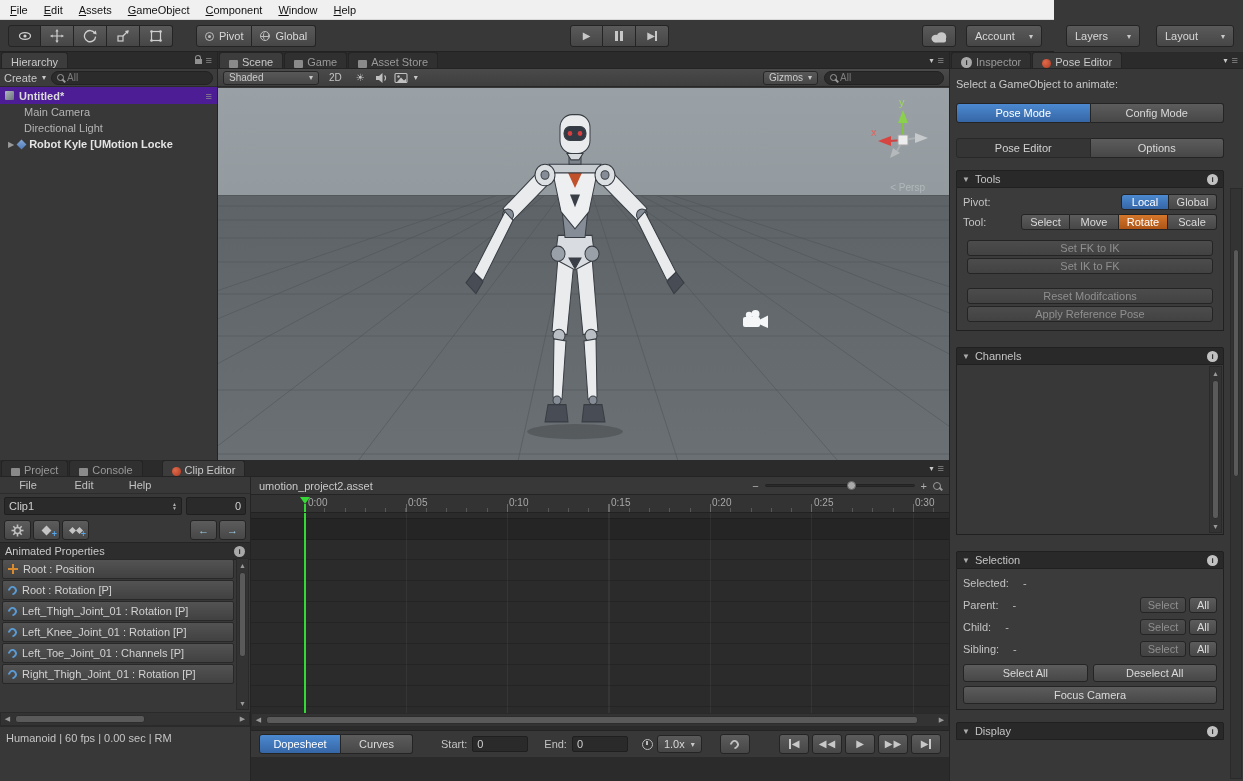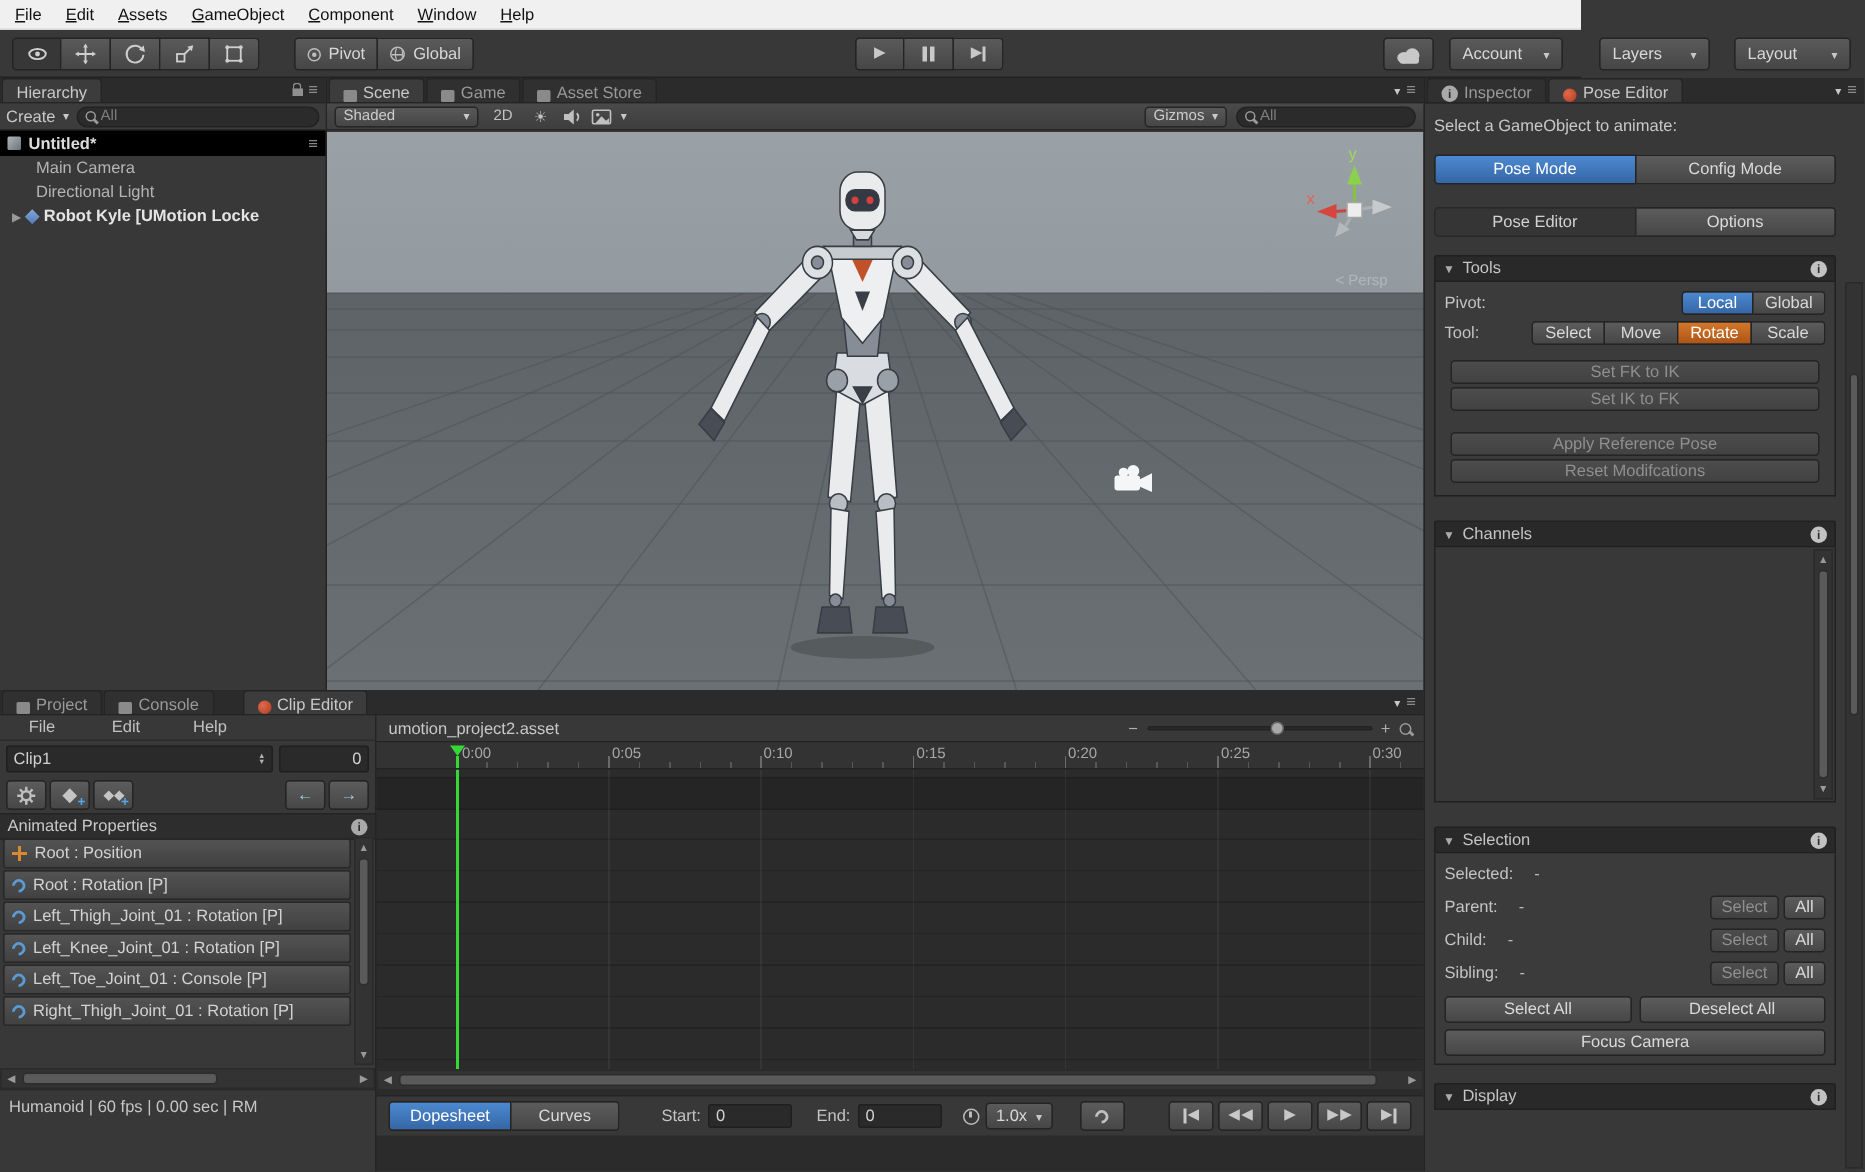--- a/index.html
+++ b/index.html
@@ -76,21 +76,21 @@
   .vscroll { background:#333; border:1px solid #2A2A2A; }
   .scroll-thumb { position:absolute; left:2px; right:2px; background:#5A5A5A; border-radius:3px; border:1px solid #2D2D2D; }
   .scroll-arrow { position:absolute; left:0; right:0; height:12px; display:flex; align-items:center; justify-content:center; font-size:7px; color:#9A9A9A; }
   .hscroll { background:#333; border:1px solid #2A2A2A; position:relative; }
   .hscroll .arrow { position:absolute; top:0; bottom:0; width:13px; display:flex; align-items:center; justify-content:center; font-size:7px; color:#9A9A9A; }
   .hthumb { position:absolute; top:2px; bottom:2px; background:#5A5A5A; border-radius:3px; border:1px solid #2D2D2D; }
 
   
   #hierarchy { position:absolute; top:52px; left:0; width:218px; height:408px; background:#383838; border-right:1px solid #242424; }
   #hier-toolbar { height:18px; background:#3C3C3C; border-bottom:1px solid #2A2A2A; display:flex; align-items:center; padding:0 4px; gap:5px; }
-  .scene-row { height:17px; background:#000000; display:flex; align-items:center; gap:5px; padding:0 5px; color:#DCDCDC; font-weight:bold; }
+  .scene-row { height:17px; background:#4c1d95; display:flex; align-items:center; gap:5px; padding:0 5px; color:#DCDCDC; font-weight:bold; }
   .tree-row { height:16px; display:flex; align-items:center; gap:4px; padding-left:24px; color:#B4B4B4; }
   .tree-row.bold { color:#E4E4E4; font-weight:bold; padding-left:8px; }
   .unity-cube { display:inline-block; width:9px; height:9px; background:linear-gradient(135deg,#AEB6BE,#6B737B); border-radius:1px; }
 
   
   #scene-panel { position:absolute; top:52px; left:218px; width:731px; height:408px; background:#383838; }
   #scene-toolbar { height:18px; background:linear-gradient(#4A4A4A,#3E3E3E); border-bottom:1px solid #282828; display:flex; align-items:center; gap:6px; padding:0 5px; }
   .mini-dd { height:14px; background:linear-gradient(#585858,#464646); border:1px solid #262626; border-radius:3px; padding:0 5px; display:flex; align-items:center; gap:5px; font-size:10px; color:#CCC; }
   .flat-toggle { font-size:10px; color:#C4C4C4; padding:0 4px; }
   #viewport { position:absolute; top:36px; left:0; right:0; bottom:0; background:linear-gradient(#99A1A6, #8D9599 55%); overflow:hidden; }
@@ -505,24 +505,24 @@
           </div>
           <div style="height:6px"></div>
           <div class="ubtn disabled stackbtn">
               <span>Set FK to IK</span>
             </div>
           <div class="ubtn disabled stackbtn">
               <span>Set IK to FK</span>
             </div>
           <div style="height:10px"></div>
           <div class="ubtn disabled stackbtn">
-              <span>Apply Reference Pose</span>
+              <span>Reset Modifcations</span>
             </div>
           <div class="ubtn disabled stackbtn">
-              <span>Reset Modifcations</span>
+              <span>Apply Reference Pose</span>
             </div>
         </div>
       </div>
 
       <div style="margin-top:16px">
         <div class="sec-head">
           <span class="coll">▼</span>
           <span>Channels</span>
           <span class="info-circle">i</span>
         </div>
@@ -694,21 +694,21 @@
       <div class="proprow">
         <span class="c-rot"></span>
         <span>Left_Thigh_Joint_01 : Rotation [P]</span>
       </div>
       <div class="proprow">
         <span class="c-rot"></span>
         <span>Left_Knee_Joint_01 : Rotation [P]</span>
       </div>
       <div class="proprow">
         <span class="c-rot"></span>
-        <span>Left_Toe_Joint_01 : Console [P]</span>
+        <span>Left_Toe_Joint_01 : Channels [P]</span>
       </div>
       <div class="proprow">
         <span class="c-rot"></span>
         <span>Right_Thigh_Joint_01 : Rotation [P]</span>
       </div>
       <div class="vscroll" style="position:absolute;top:0;bottom:0;right:1px;width:13px">
         <div class="scroll-arrow" style="top:0">▲</div>
         <div class="scroll-thumb" style="top:13px;height:85px"></div>
         <div class="scroll-arrow" style="bottom:0">▼</div>
       </div>

